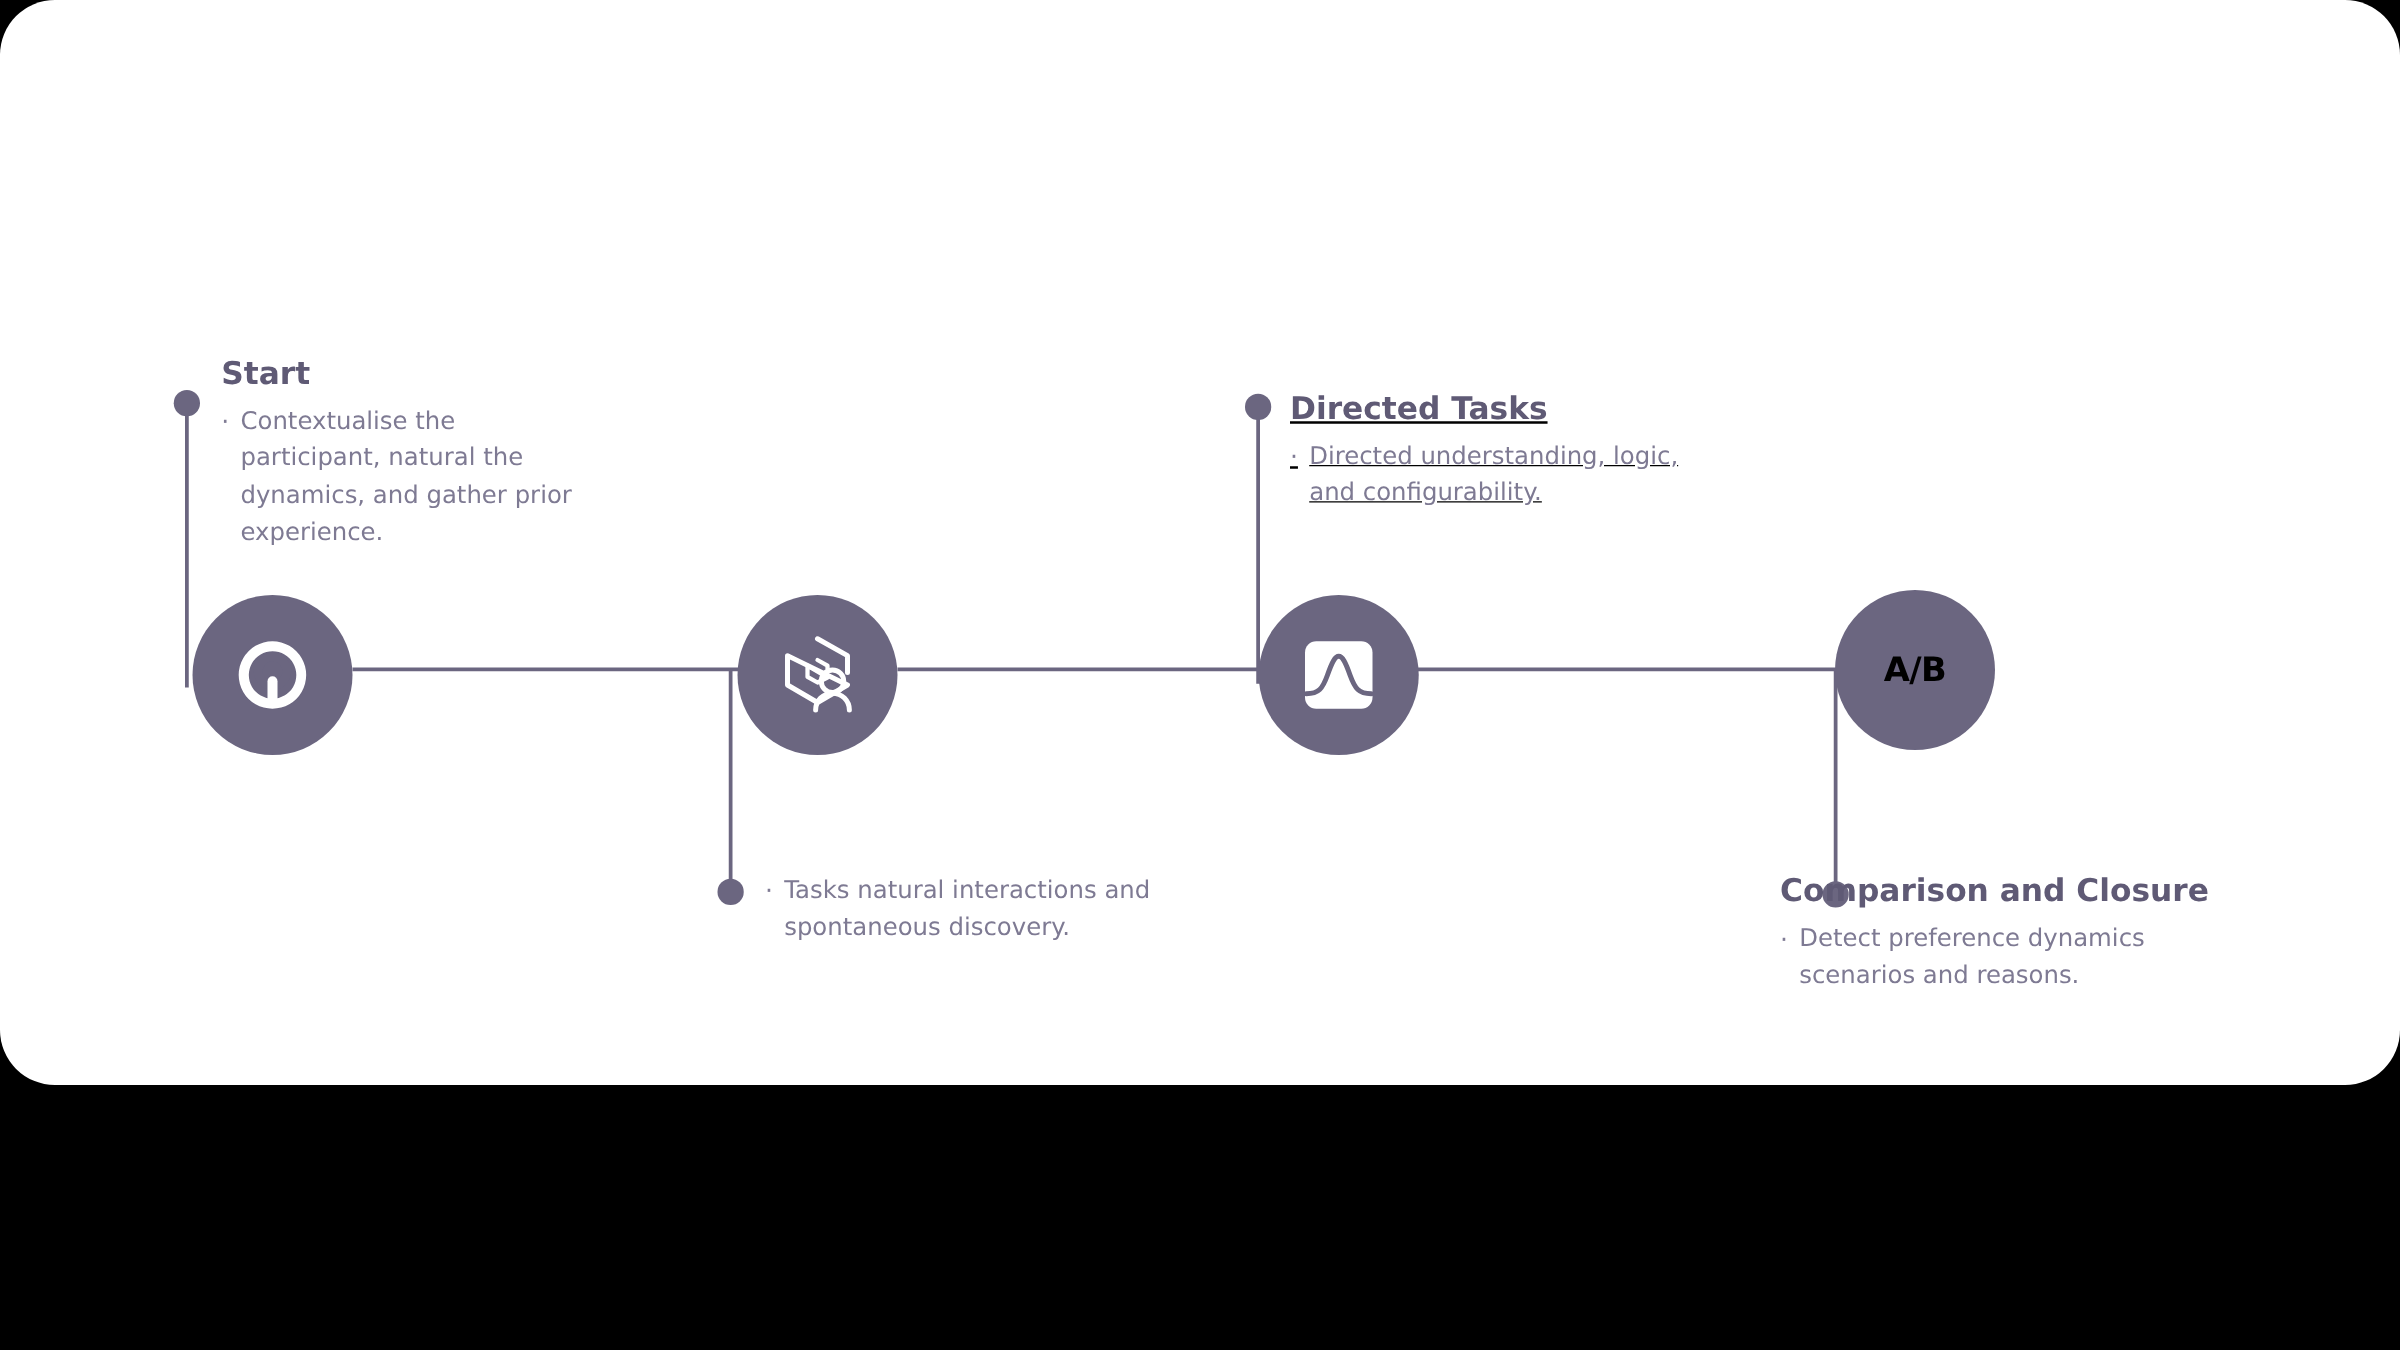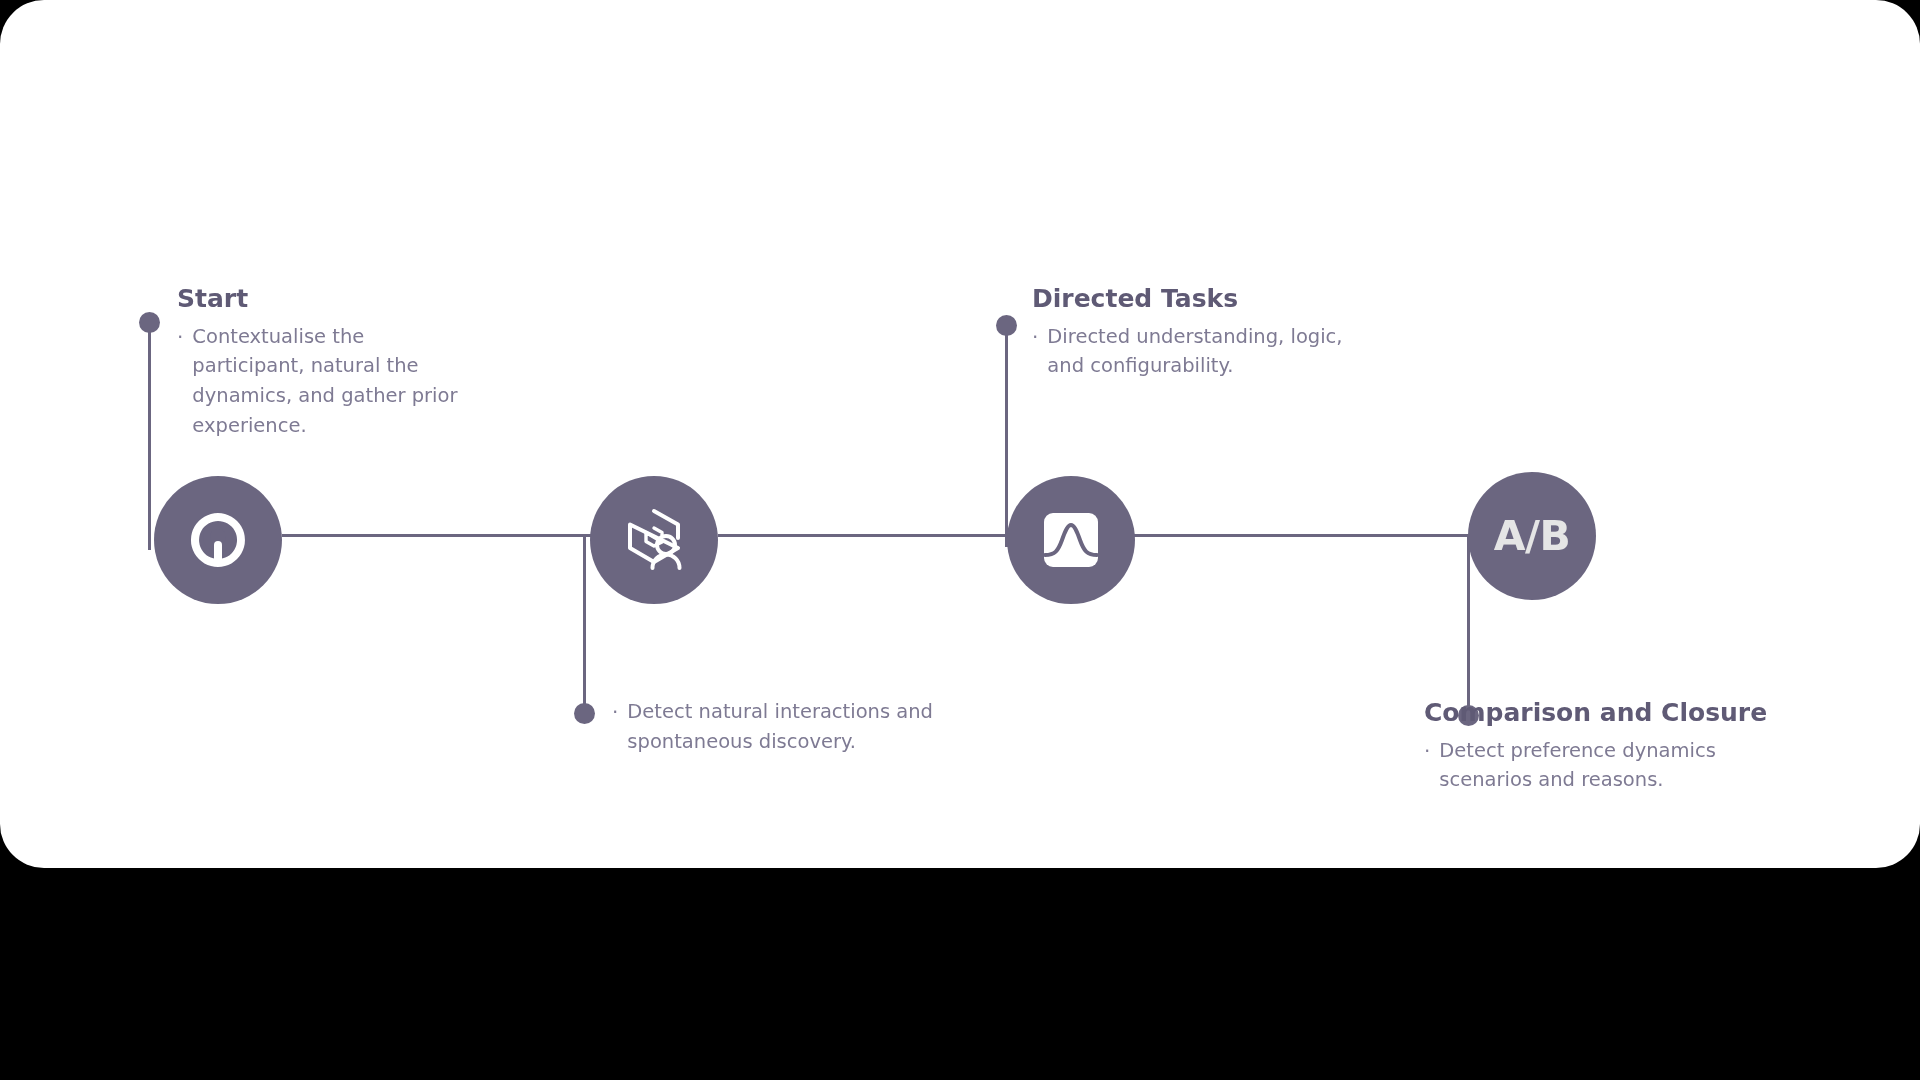--- a/index.html
+++ b/index.html
@@ -40,22 +40,22 @@
     height: 128px;
     border-radius: 50%;
     background: #6B6680;
     display: flex;
     align-items: center;
     justify-content: center;
     z-index: 5;
   }
   .node svg { display: block; }
   .node .ab-text {
-    color: #e5e5e5;
-    font-size: 41px;
+    color: #000000;
+    font-size: 27px;
     font-weight: 600;
     letter-spacing: -0.5px;
     font-family: "DejaVu Sans", "Liberation Sans", sans-serif;
     line-height: 1;
   }
 
   
   .stem {
     position: absolute;
     width: 3px;
@@ -135,21 +135,21 @@
       </svg>
     </span>
   </div>
 
   <div class="stem" style="left:583px; top:536px; height:178px;"></div>
   <div class="stem-dot" style="left:574px; top:703px;"></div>
 
   <div class="label-block" style="left:612px; top:697px; width:360px;">
     <div class="bullet-row">
       <span class="bullet-dot">·</span>
-      <span class="bullet-text">Detect natural interactions and spontaneous discovery.</span>
+      <span class="bullet-text">Tasks natural interactions and spontaneous discovery.</span>
     </div>
   </div>
 
   <div class="node" style="left:590px; top:476px;">
     <span>
       <svg width="72" height="72" viewBox="0 0 72 72">
 
         <path d="M36 7 L60 20.5 L60 34 M60 44 L36 58 L12 44 L12 20.5 Z" fill="none" stroke="#ffffff" stroke-width="4" stroke-linejoin="round" stroke-linecap="round"></path>
 
         <path d="M36 24 L44 28.5 L44 31 M44 38 L36 42 L28 37.5 L28 28.5 Z" fill="none" stroke="#ffffff" stroke-width="3.4" stroke-linejoin="round" stroke-linecap="round"></path>
@@ -157,21 +157,21 @@
         <circle cx="48" cy="41" r="9" fill="none" stroke="#ffffff" stroke-width="4"></circle>
 
         <path d="M34.5 64 A13.5 13.5 0 0 1 61.5 64" fill="none" stroke="#ffffff" stroke-width="4" stroke-linecap="round"></path>
       </svg>
     </span>
   </div>
 
   <div class="stem" style="left:1005px; top:325px; height:222px;"></div>
   <div class="stem-dot" style="left:996px; top:315px;"></div>
 
-  <div class="label-block" style="left:1032px; top:285px; width:330px;">
+  <div class="label-block" style="left:1032px; top:313px; width:330px;text-decoration:underline;">
     <div class="label-title">Directed Tasks</div>
     <div class="bullet-row">
       <span class="bullet-dot">·</span>
       <span class="bullet-text">Directed understanding, logic, and configurability.</span>
     </div>
   </div>
 
   <div class="node" style="left:1007px; top:476px;">
     <span>
       <svg width="60" height="60" viewBox="0 0 60 60">

